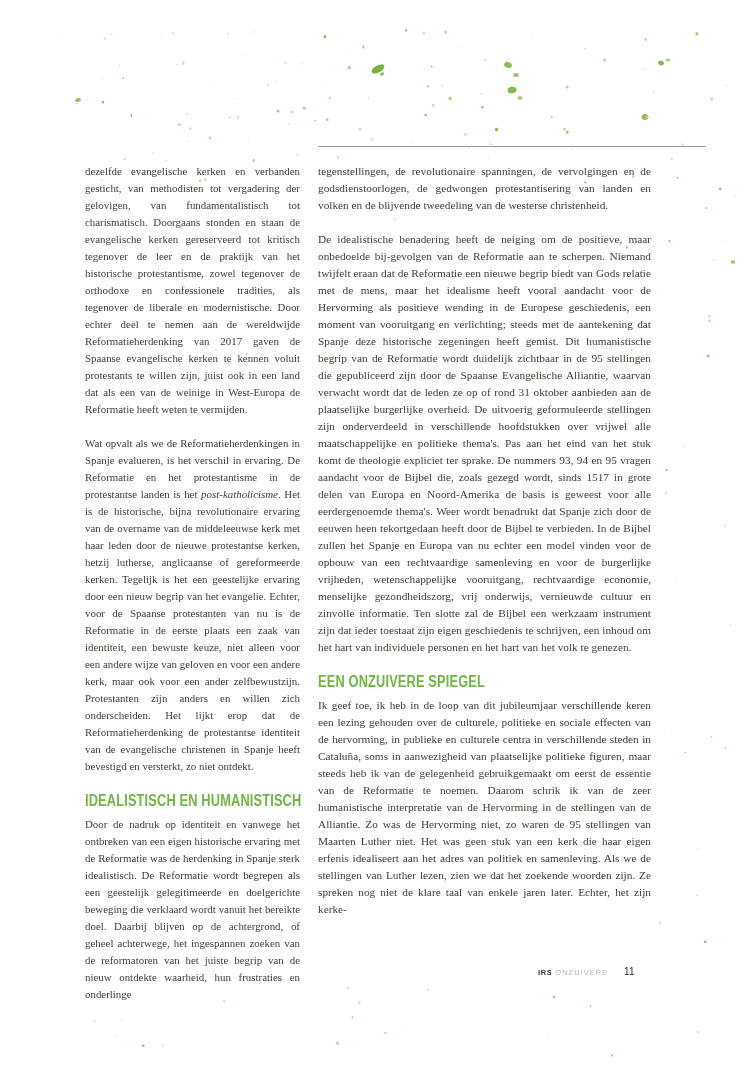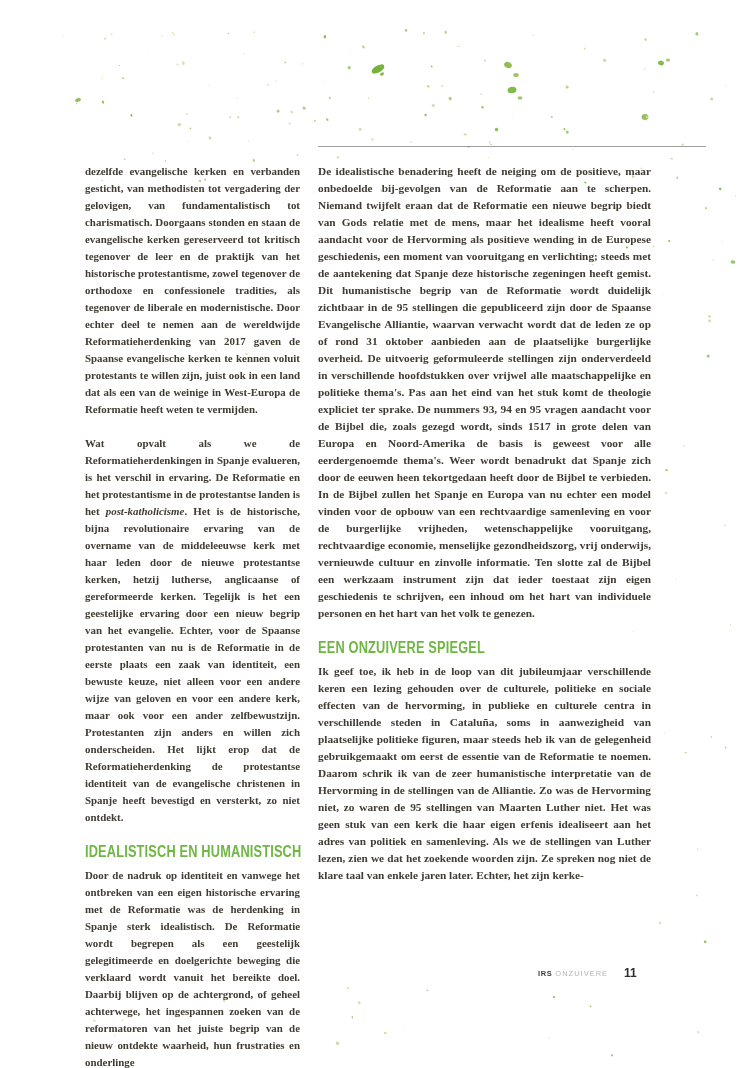--- a/index.html
+++ b/index.html
@@ -12,46 +12,45 @@
   svg.splatter{position:absolute;left:0;top:0;pointer-events:none;}
   .top-rule{
     position:absolute;left:318px;top:146px;width:388px;height:1px;
     background:#8d8d8d;opacity:.85;
   }
   .col{position:absolute;top:163px;color:#403b33;}
   .col p{
     margin:0 0 17px 0;
     text-align:justify;
     hyphens:auto;
-    font-weight:bold;
   }
   .col-left{left:85px;width:215px;font-size:10.9px;line-height:17px;}
   .col-right{left:318px;width:333px;font-size:11.3px;line-height:17px;}
   h2.section-heading{
     font-family:"Liberation Sans","DejaVu Sans",sans-serif;
     font-weight:700;
     font-size:16px;
     line-height:18px;
     letter-spacing:.2px;
     margin:6px 0 6px 0;
     white-space:nowrap;
     transform:scaleX(.8);
     transform-origin:0 50%;
   }
   .col-left h2.section-heading{margin-top:2px;}
   em.term{font-style:italic;}
   .footer{
     position:absolute;left:538px;top:966px;width:160px;
     font-family:"Liberation Sans","DejaVu Sans",sans-serif;
     font-size:7.5px;letter-spacing:1px;color:#b5b5b5;
-    display:flex;align-items:center;
+    display:flex;align-items:flex-end;
   }
   .footer .brand-bold{font-weight:700;color:#3c3c3c;letter-spacing:.6px;margin-right:3px;}
   .footer .page-number{
-    font-size:12px;font-weight:700;color:#2e2e2e;letter-spacing:0;
+    font-size:10px;font-weight:400;color:#2e2e2e;letter-spacing:0;
     margin-left:16px;
   }
 </style>
 </head>
 <body>
 
 <div class="page">
 
   <svg class="splatter" id="splatter-svg" width="738" height="1068" viewBox="0 0 738 1068">
       <ellipse cx="378.0" cy="69.0" rx="7.0" ry="3.5" fill="#74b33a" opacity="1.00" transform="rotate(-30 378.0 69.0)"></ellipse>
@@ -244,20 +243,21 @@
   <div class="top-rule"></div>
 
   <div class="col col-left">
     <p>dezelfde evangelische kerken en verbanden gesticht, van methodisten tot vergadering der gelovigen, van fundamentalistisch tot charismatisch. Doorgaans stonden en staan de evangelische kerken gereserveerd tot kritisch tegenover de leer en de praktijk van het historische protestantisme, zowel tegenover de orthodoxe en confessionele tradities, als tegenover de liberale en modernistische. Door echter deel te nemen aan de wereldwijde Reformatieherdenking van 2017 gaven de Spaanse evangelische kerken te kennen voluit protestants te willen zijn, juist ook in een land dat als een van de weinige in West-Europa de Reformatie heeft weten te vermijden.</p>
     <p><span>Wat opvalt als we de Reformatieherdenkingen in Spanje evalueren, is het verschil in ervaring. De Reformatie en het protestantisme in de protestantse landen is het </span><em class="term">post-katholicisme</em><span>. Het is de historische, bijna revolutionaire ervaring van de overname van de middeleeuwse kerk met haar leden door de nieuwe protestantse kerken, hetzij lutherse, anglicaanse of gereformeerde kerken. Tegelijk is het een geestelijke ervaring door een nieuw begrip van het evangelie. Echter, voor de Spaanse protestanten van nu is de Reformatie in de eerste plaats een zaak van identiteit, een bewuste keuze, niet alleen voor een andere wijze van geloven en voor een andere kerk, maar ook voor een ander zelfbewustzijn. Protestanten zijn anders en willen zich onderscheiden. Het lijkt erop dat de Reformatieherdenking de protestantse identiteit van de evangelische christenen in Spanje heeft bevestigd en versterkt, zo niet ontdekt.</span></p>
     <h2 class="section-heading accent" style="color: rgb(111, 182, 68);">IDEALISTISCH EN HUMANISTISCH</h2>
     <p>Door de nadruk op identiteit en vanwege het ontbreken van een eigen historische ervaring met de Reformatie was de herdenking in Spanje sterk idealistisch. De Reformatie wordt begrepen als een geestelijk gelegitimeerde en doelgerichte beweging die verklaard wordt vanuit het bereikte doel. Daarbij blijven op de achtergrond, of geheel achterwege, het ingespannen zoeken van de reformatoren van het juiste begrip van de nieuw ontdekte waarheid, hun frustraties en onderlinge</p>
   </div>
 
   <div class="col col-right">
+    <p>tegenstellingen, de revolutionaire spanningen, de vervolgingen en de godsdienstoorlogen, de gedwongen protestantisering van landen en volken en de blijvende tweedeling van de westerse christenheid.</p>
     <p>De idealistische benadering heeft de neiging om de positieve, maar onbedoelde bij-gevolgen van de Reformatie aan te scherpen. Niemand twijfelt eraan dat de Reformatie een nieuwe begrip biedt van Gods relatie met de mens, maar het idealisme heeft vooral aandacht voor de Hervorming als positieve wending in de Europese geschiedenis, een moment van vooruitgang en verlichting; steeds met de aantekening dat Spanje deze historische zegeningen heeft gemist. Dit humanistische begrip van de Reformatie wordt duidelijk zichtbaar in de 95 stellingen die gepubliceerd zijn door de Spaanse Evangelische Alliantie, waarvan verwacht wordt dat de leden ze op of rond 31 oktober aanbieden aan de plaatselijke burgerlijke overheid. De uitvoerig geformuleerde stellingen zijn onderverdeeld in verschillende hoofdstukken over vrijwel alle maatschappelijke en politieke thema's. Pas aan het eind van het stuk komt de theologie expliciet ter sprake. De nummers 93, 94 en 95 vragen aandacht voor de Bijbel die, zoals gezegd wordt, sinds 1517 in grote delen van Europa en Noord-Amerika de basis is geweest voor alle eerdergenoemde thema's. Weer wordt benadrukt dat Spanje zich door de eeuwen heen tekortgedaan heeft door de Bijbel te verbieden. In de Bijbel zullen het Spanje en Europa van nu echter een model vinden voor de opbouw van een rechtvaardige samenleving en voor de burgerlijke vrijheden, wetenschappelijke vooruitgang, rechtvaardige economie, menselijke gezondheidszorg, vrij onderwijs, vernieuwde cultuur en zinvolle informatie. Ten slotte zal de Bijbel een werkzaam instrument zijn dat ieder toestaat zijn eigen geschiedenis te schrijven, een inhoud om het hart van individuele personen en het hart van het volk te genezen.</p>
     <h2 class="section-heading accent" style="color: rgb(111, 182, 68);">EEN ONZUIVERE SPIEGEL</h2>
     <p>Ik geef toe, ik heb in de loop van dit jubileumjaar verschillende keren een lezing gehouden over de culturele, politieke en sociale effecten van de hervorming, in publieke en culturele centra in verschillende steden in Cataluña, soms in aanwezigheid van plaatselijke politieke figuren, maar steeds heb ik van de gelegenheid gebruikgemaakt om eerst de essentie van de Reformatie te noemen. Daarom schrik ik van de zeer humanistische interpretatie van de Hervorming in de stellingen van de Alliantie. Zo was de Hervorming niet, zo waren de 95 stellingen van Maarten Luther niet. Het was geen stuk van een kerk die haar eigen erfenis idealiseert aan het adres van politiek en samenleving. Als we de stellingen van Luther lezen, zien we dat het zoekende woorden zijn. Ze spreken nog niet de klare taal van enkele jaren later. Echter, het zijn kerke-</p>
   </div>
 
   <div class="footer">
     <span class="brand-bold">IRS</span>
     <span class="brand-light">ONZUIVERE</span>
     <span class="page-number">11</span>
   </div>

